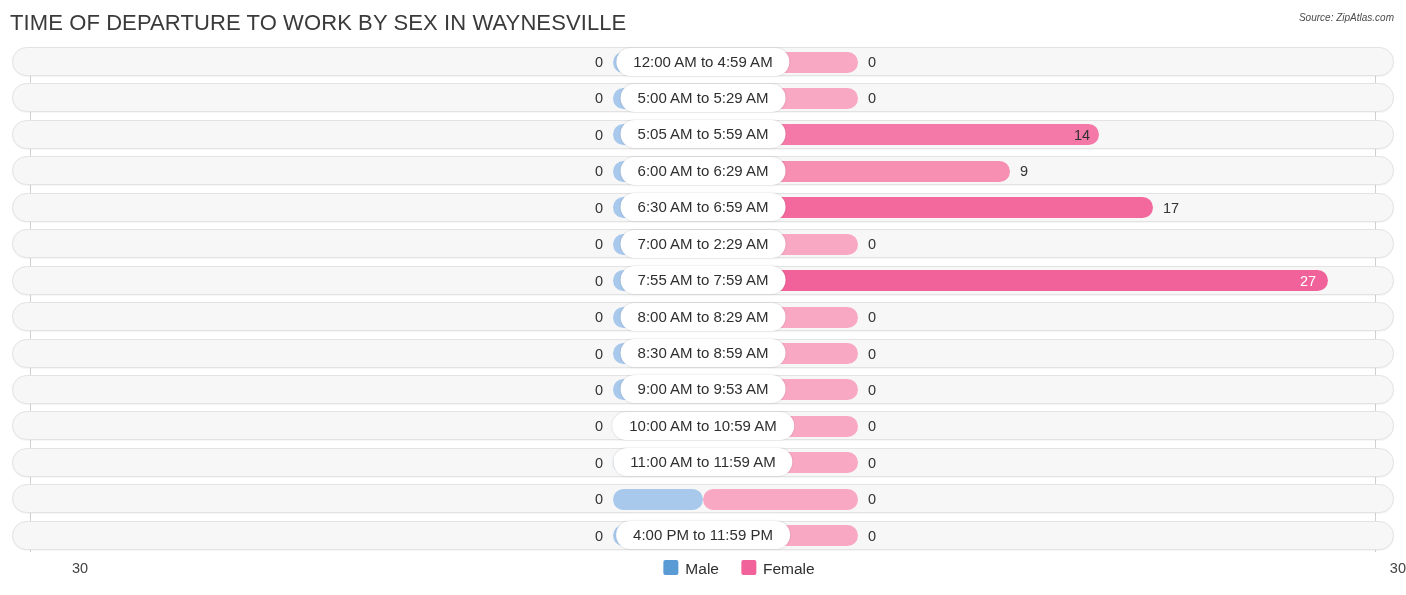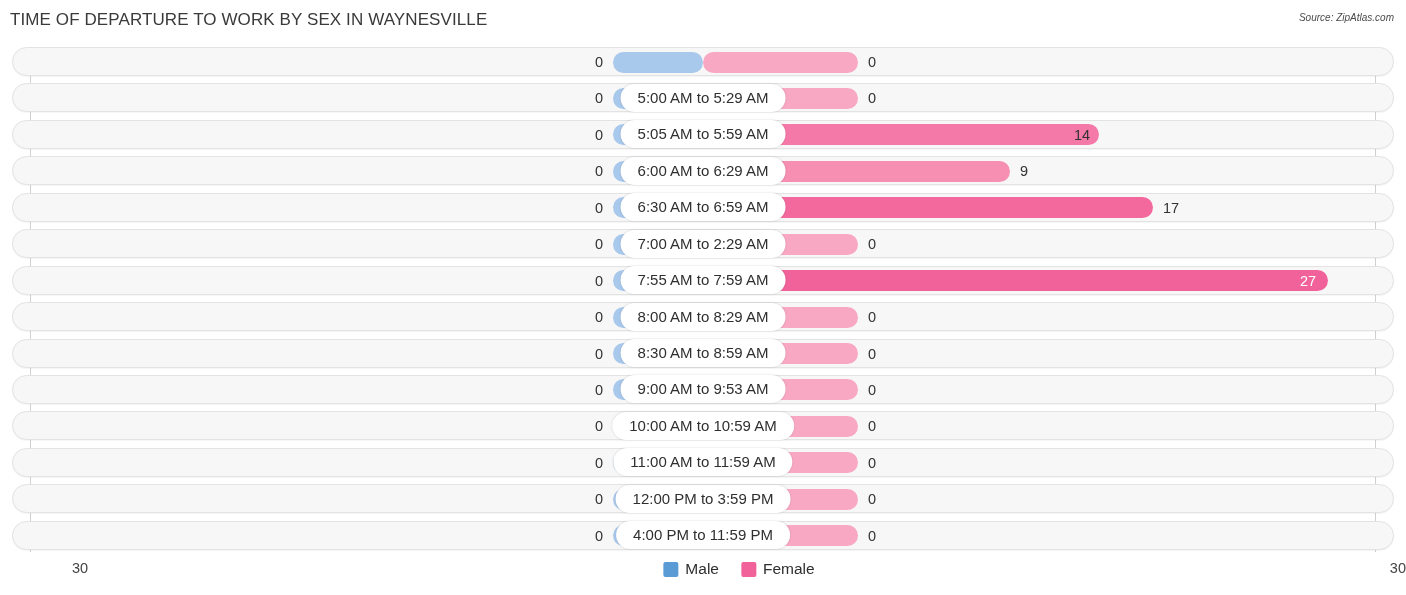--- a/index.html
+++ b/index.html
@@ -11,21 +11,21 @@
     overflow: hidden;
   }
   .page { position: relative; width: 1406px; height: 595px; }
 
   
   .header {
     position: absolute; left: 0; top: 0; width: 1406px; height: 46px;
   }
   .title {
     position: absolute; left: 10px; top: 10px;
-    font-size: 17px; color: #3a3a3a; letter-spacing: .1px;
+    font-size: 22px; color: #3a3a3a; letter-spacing: .1px;
     white-space: nowrap;
   }
   .source {
     position: absolute; right: 12px; top: 12px;
     font-size: 10px; font-style: italic; color: #4a4a4a;
     white-space: nowrap;
   }
 
   
   .plot {
@@ -102,21 +102,21 @@
   }
   .axis-label.left  { left: 36px; }
   .axis-label.right { right: 36px; }
 
   .legend {
     position: absolute; left: 50%; top: 9px;
     transform: translateX(-50%);
     display: flex; align-items: center; gap: 22px;
     white-space: nowrap;
   }
-  .legend-item { display: flex; align-items: center; gap: 7px; }
+  .legend-item { display: flex; gap: 7px; }
   .swatch { width: 15px; height: 15px; border-radius: 2px; display: inline-block; }
   .legend-text { font-size: 15.5px; color: #2f2f2f; }
 </style>
 </head>
 <body>
 
 <div class="page">
 
   <div class="header">
     <div class="title">TIME OF DEPARTURE TO WORK BY SEX IN WAYNESVILLE</div>
@@ -126,20 +126,21 @@
   <div class="plot">
     <div class="spine left"></div>
     <div class="spine right"></div>
     <div class="rows" id="rows">
         <div class="row">
           <div class="track"></div>
           <div class="bar male" style="width: 90px; background: rgb(168, 200, 236);"></div>
           <div class="bar female" style="width: 155px; background: rgb(249, 168, 196);"></div>
           <div class="val male" style="right: 803px;">0</div>
           <div class="val female" style="left: 868px;">0</div>
+          <div class="pill">12:00 AM to 4:59 AM</div>
         </div>
         <div class="row">
           <div class="track"></div>
           <div class="bar male" style="width: 90px; background: rgb(168, 200, 236);"></div>
           <div class="bar female" style="width: 155px; background: rgb(249, 168, 196);"></div>
           <div class="val male" style="right: 803px;">0</div>
           <div class="val female" style="left: 868px;">0</div>
           <div class="pill">5:00 AM to 5:29 AM</div>
         </div>
         <div class="row">
@@ -221,21 +222,20 @@
           <div class="val male" style="right: 803px;">0</div>
           <div class="val female" style="left: 868px;">0</div>
           <div class="pill">11:00 AM to 11:59 AM</div>
         </div>
         <div class="row">
           <div class="track"></div>
           <div class="bar male" style="width: 90px; background: rgb(168, 200, 236);"></div>
           <div class="bar female" style="width: 155px; background: rgb(249, 168, 196);"></div>
           <div class="val male" style="right: 803px;">0</div>
           <div class="val female" style="left: 868px;">0</div>
-          <div class="pill">12:00 PM to 3:59 PM</div>
         </div>
         <div class="row">
           <div class="track"></div>
           <div class="bar male" style="width: 90px; background: rgb(168, 200, 236);"></div>
           <div class="bar female" style="width: 155px; background: rgb(249, 168, 196);"></div>
           <div class="val male" style="right: 803px;">0</div>
           <div class="val female" style="left: 868px;">0</div>
           <div class="pill">4:00 PM to 11:59 PM</div>
         </div>
       </div>

